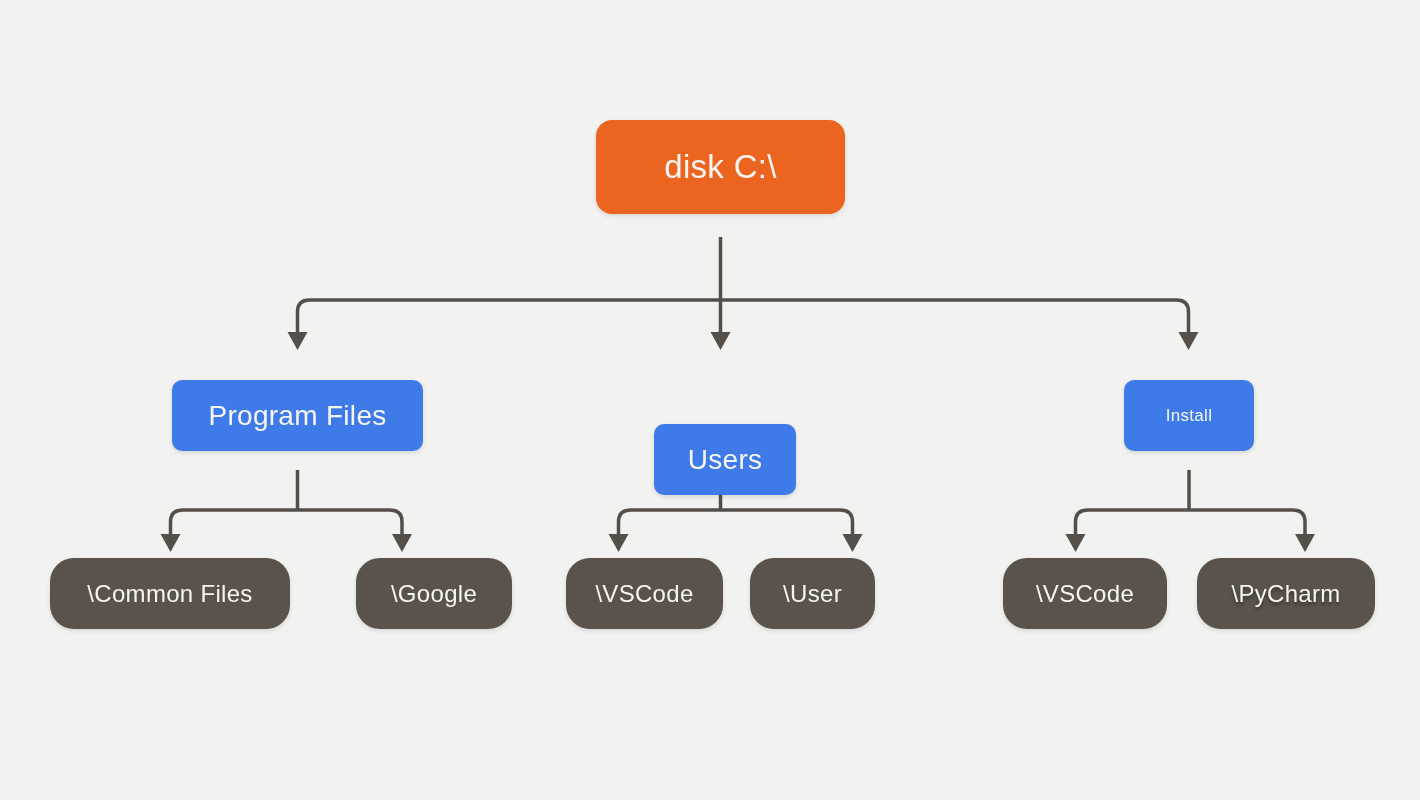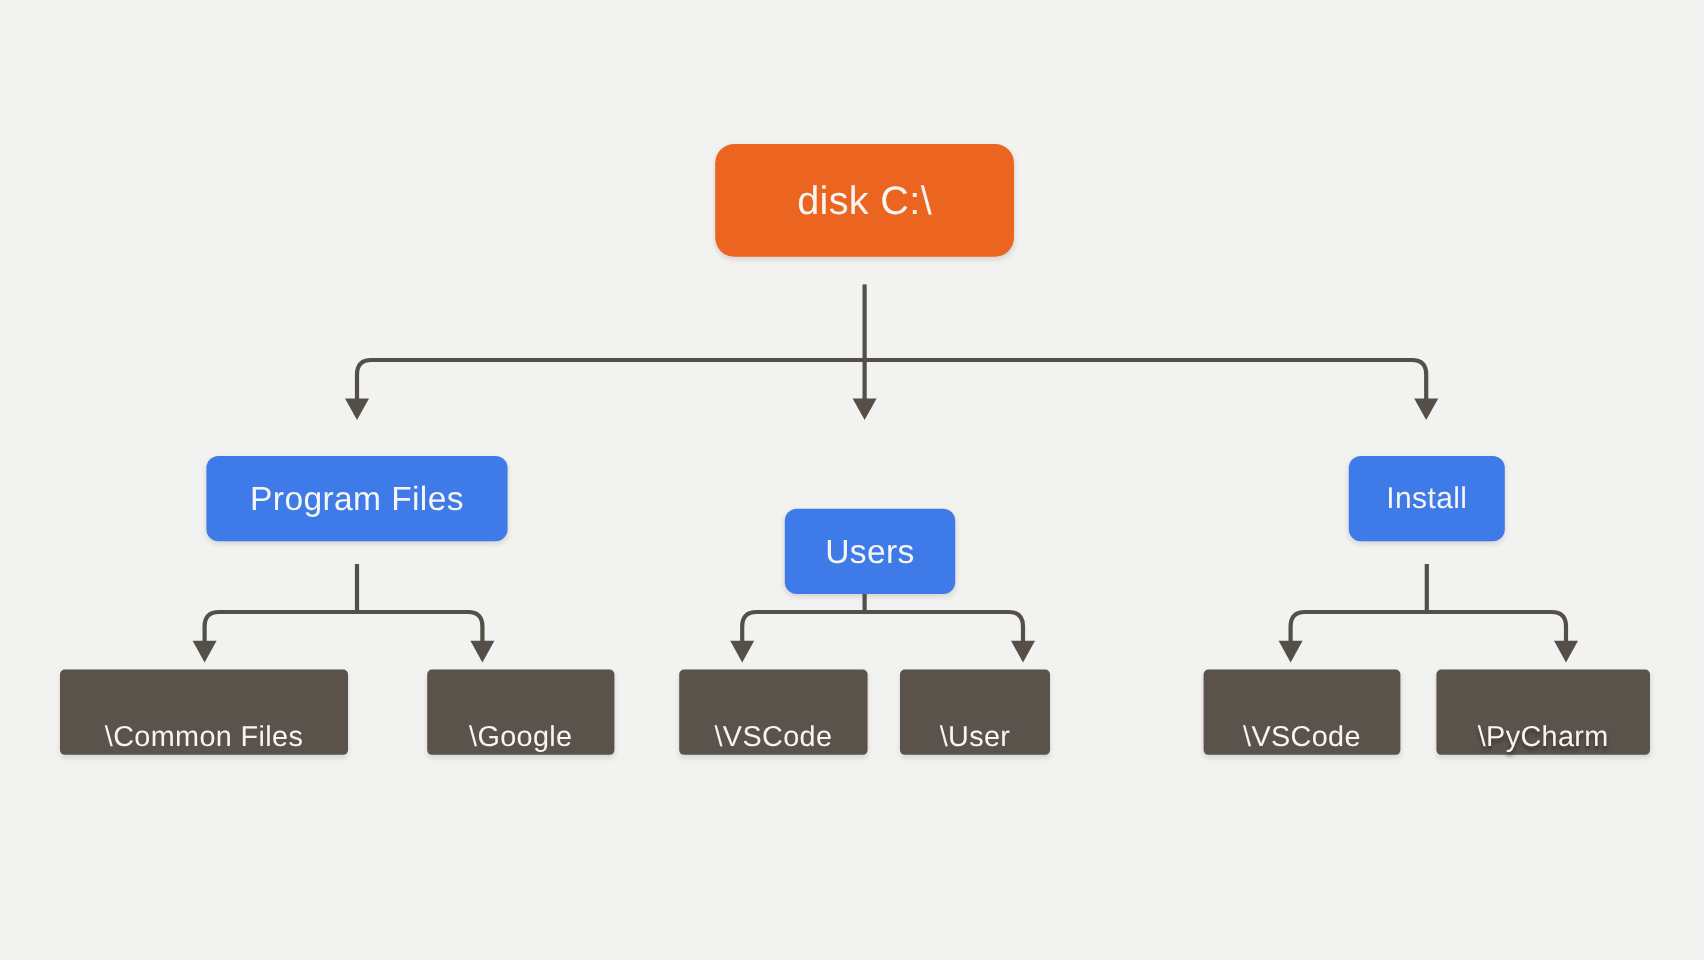--- a/index.html
+++ b/index.html
@@ -51,27 +51,26 @@
     font-size: 33px;
   }
   .branch {
     top: 380px; height: 71px;
     background: var(--branch-fill);
     border-radius: 10px;
     font-size: 28px;
   }
   .n-program-files { left: 172px; width: 251px; }
   .n-users { left: 654px; width: 142px; margin-top: 44px; }
-  .n-install { left: 1124px; width: 130px; font-size: 25px; }
+  .n-install { left: 1124px; width: 130px; font-size: 17px; }
   .leaf {
     top: 558px; height: 71px;
     background: var(--leaf-fill);
-    border-radius: 4px;
+    border-radius: 24px;
     font-size: 24px;
-    align-items: flex-end;
   }
   .n-common-files { left: 50px;  width: 240px; }
   .n-google       { left: 320px; width: 156px; margin-left: 36px; }
   .n-default      { left: 566px; width: 157px; }
   .n-user         { left: 750px; width: 125px; }
   .n-vscode       { left: 1003px; width: 164px; }
   .n-pycharm      { left: 1197px; width: 178px; }
   .n-pycharm .node-label { text-shadow: 0 3px 3px rgba(35, 30, 25, 0.55); }
 </style>
 </head>

